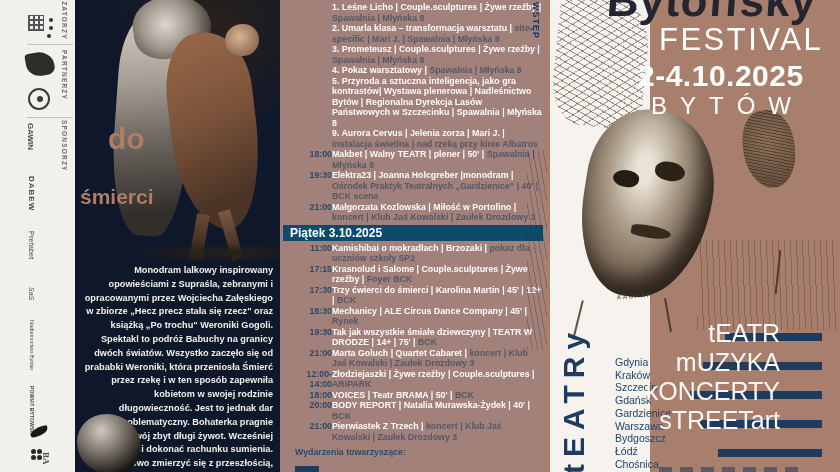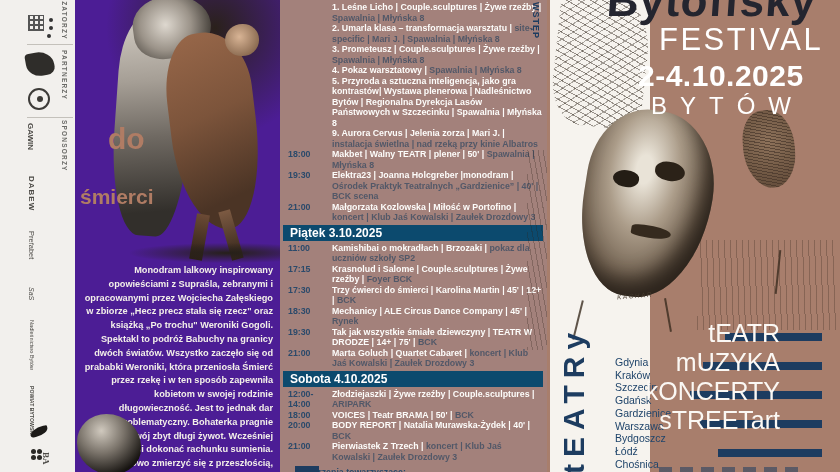--- a/index.html
+++ b/index.html
@@ -22,21 +22,21 @@
     border-radius:15% 60% 30% 55%;transform:rotate(-10deg);}
   .badge-logo{position:absolute;left:28px;top:88px;width:22px;height:22px;border:2px solid #3d3b38;
     border-radius:50%;}
   .badge-logo:after{content:"";position:absolute;left:7px;top:6px;width:6px;height:6px;background:#3d3b38;border-radius:50%;}
   .bird{position:absolute;left:30px;top:427px;width:18px;height:9px;background:#1c1a18;
     border-radius:80% 10% 70% 20%;transform:rotate(-14deg);}
   .clover{position:absolute;left:31px;top:449px;width:5px;height:5px;background:#2a2825;border-radius:50%;
     box-shadow:6px 0 0 #2a2825,0 6px 0 #2a2825,6px 6px 0 #2a2825;}
 
   
-  .photo{position:absolute;left:75px;top:0;width:205px;height:472px;background:#4c1d95;overflow:hidden;}
+  .photo{position:absolute;left:75px;top:0;width:205px;height:472px;background:#0f172a;overflow:hidden;}
   .ph-glow{position:absolute;left:30px;top:-20px;width:200px;height:160px;
     background:radial-gradient(ellipse at 55% 30%,#2a211b 0%,transparent 70%);}
   .hair{position:absolute;left:58px;top:-4px;width:78px;height:62px;
     background:radial-gradient(circle at 42% 45%,#ded8cf 0%,#a09documente 0%,#9b9389 45%,#46413b 82%);
     border-radius:50% 58% 55% 45%;transform:rotate(-8deg);}
   .robe{position:absolute;left:40px;top:10px;width:74px;height:226px;
     background:linear-gradient(172deg,#d8d2c9 0%,#a59e95 32%,#6f6962 56%,#322f2b 88%);
     border-radius:45% 40% 35% 42%/28% 34% 42% 46%;transform:rotate(4deg);}
   .fig-brown{position:absolute;left:96px;top:32px;width:86px;height:198px;
     background:linear-gradient(162deg,#99684a 0%,#7c543b 42%,#4b3425 82%);
@@ -52,21 +52,21 @@
   .desc{position:absolute;left:4px;right:7px;top:264px;text-align:right;
     font-size:9.2px;line-height:13.8px;font-weight:bold;color:#f3efe9;}
   .pup{position:absolute;left:2px;top:414px;width:64px;height:60px;
     background:radial-gradient(circle at 38% 28%,#d0c9be 0%,#7b746b 38%,#171411 78%);
     border-radius:46% 54% 42% 52%;}
 
   
   .mid{position:absolute;left:280px;top:0;width:267px;height:472px;background:#a3817b;
     padding-top:2px;font-size:8.8px;line-height:10.5px;color:#fff;overflow:hidden;}
   .row{display:flex;}
-  .tm{flex:0 0 52px;padding-left:8px;color:#2b4a6b;font-weight:bold;}
+  .tm{flex:0 0 52px;padding-left:8px;color:#2b4a6b;font-weight:bold;text-align:right;}
   .ev{flex:1;padding-right:5px;}
   .ev .w{color:#fdfcfa;font-weight:bold;}
   .ev .d{color:#525868;font-weight:bold;}
   .daybar{height:16px;background:#0c4a6e;color:#fff;font-weight:bold;font-size:12px;line-height:16px;
     padding-left:7px;margin:2px 4px 2px 3px;}
   .ex-h{color:#2b4a6b;font-weight:bold;padding-left:15px;margin-top:5px;}
   .badge-cut{position:absolute;left:295px;top:466px;width:24px;height:6px;background:#1d3c60;}
   .wstep{position:absolute;left:531px;top:2px;writing-mode:vertical-rl;color:#1d3c60;font-weight:bold;
     font-size:9px;letter-spacing:1px;}
   .scrib-mid{position:absolute;left:527px;top:150px;width:20px;height:200px;opacity:.5;
@@ -219,21 +219,20 @@
       </div>
     <div class="row">
         <span class="tm">19:30</span>
         <span class="ev"><span class="w">Tak jak wszystkie śmiałe dziewczyny | TEATR W DRODZE | 14+ | 75' |</span> <span class="d">BCK</span></span>
       </div>
     <div class="row">
         <span class="tm">21:00</span>
         <span class="ev"><span class="w">Marta Goluch | Quartet Cabaret |</span> <span class="d">koncert | Klub Jaś Kowalski | Zaułek Drozdowy 3</span></span>
       </div>
 
-    <div class="daybar">Sobota 4.10.2025</div>
 
     <div class="row">
         <span class="tm">12:00-14:00</span>
         <span class="ev"><span class="w">Złodziejaszki | Żywe rzeźby | Couple.sculptures |</span> <span class="d">ARIPARK</span></span>
       </div>
     <div class="row">
         <span class="tm">18:00</span>
         <span class="ev"><span class="w">VOICES | Teatr BRAMA | 50' |</span> <span class="d">BCK</span></span>
       </div>
     <div class="row">

